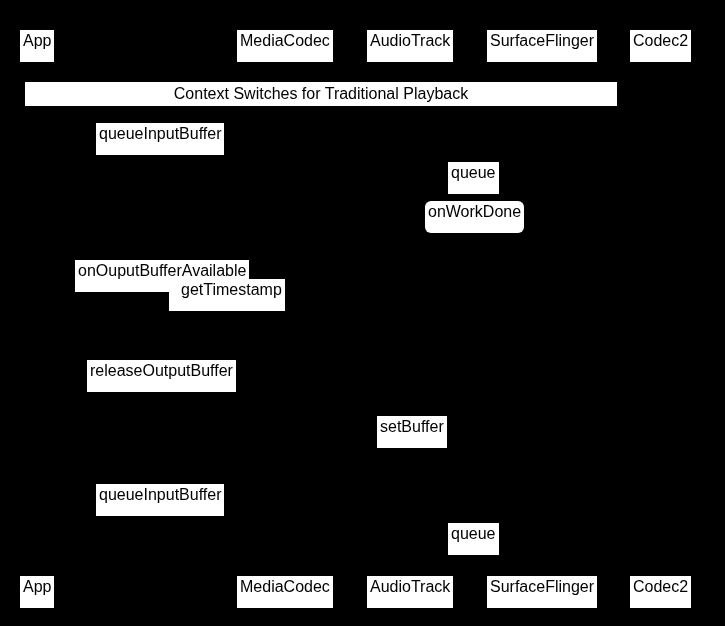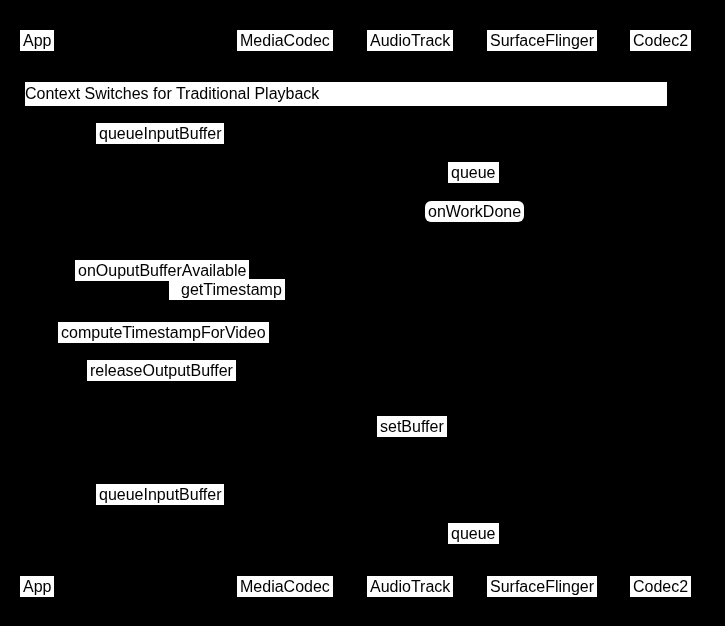--- a/index.html
+++ b/index.html
@@ -19,38 +19,38 @@
     background: var(--background);
     overflow: hidden;
     font-family: "Liberation Sans", sans-serif;
   }
   .lbl {
     position: absolute;
     background: var(--label-bg);
     color: var(--label-text);
     font-size: 16px;
     line-height: 21px;
-    height: 21px;
+    height: 32px;
     padding: 0 3px;
     white-space: nowrap;
     box-sizing: border-box;
   }
   .participant {
     font-size: 16px;
   }
   .banner {
     position: absolute;
     left: 25px;
-    width: 642px;
+    width: 592px;
     height: 24px;
     background: var(--label-bg);
     color: var(--label-text);
     font-size: 16px;
     line-height: 24px;
-    text-align: left;
+    text-align: center;
     box-sizing: border-box;
     white-space: nowrap;
   }
 </style>
 </head>
 <body>
 
 <div class="stage">
 
   <div class="lbl participant" style="left:20px;  top:30px;">App</div>
@@ -59,21 +59,20 @@
   <div class="lbl participant" style="left:487px; top:30px;">SurfaceFlinger</div>
   <div class="lbl participant" style="left:630px; top:30px;">Codec2</div>
 
   <div class="banner" style="top:82px;">Context Switches for Traditional Playback</div>
 
   <div class="lbl" style="left:96px;  top:123px;">queueInputBuffer</div>
   <div class="lbl" style="left:448px; top:162px;">queue</div>
   <div class="lbl" style="left:425px; top:201px;border-radius:6px;">onWorkDone</div>
   <div class="lbl" style="left:75px;  top:240px;margin-top:20px;">onOuputBufferAvailable</div>
   <div class="lbl" style="left:169px; top:279px;padding-left:12px;">getTimestamp</div>
-  <div class="lbl" style="left:58px;  top:322px;">computeTimestampForVideo</div>
   <div class="lbl" style="left:87px;  top:360px;">releaseOutputBuffer</div>
   <div class="lbl" style="left:377px; top:416px;">setBuffer</div>
 
 
   <div class="lbl" style="left:96px;  top:484px;">queueInputBuffer</div>
   <div class="lbl" style="left:448px; top:523px;">queue</div>
 
   <div class="lbl participant" style="left:20px;  top:576px;">App</div>
   <div class="lbl participant" style="left:237px; top:576px;">MediaCodec</div>
   <div class="lbl participant" style="left:367px; top:576px;">AudioTrack</div>

